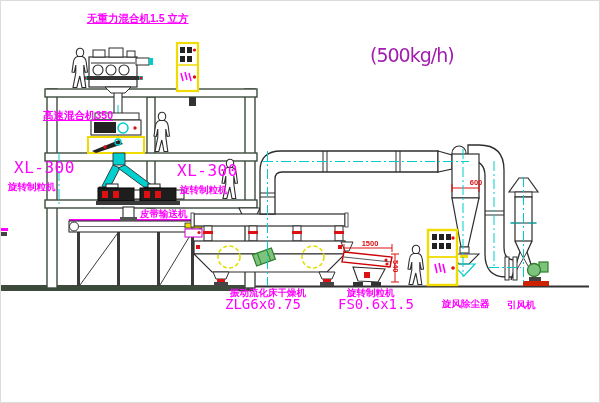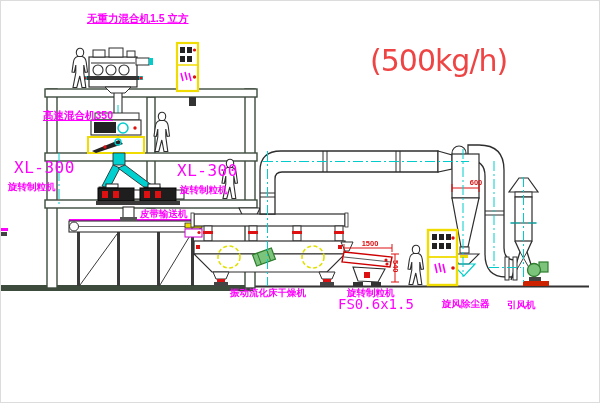--- a/index.html
+++ b/index.html
@@ -7,21 +7,21 @@
          box-sizing:border-box;overflow:hidden;font-family:"Liberation Sans",sans-serif;}
   .art{position:absolute;left:0;top:0;}
   .lbl{position:absolute;white-space:nowrap;color:#ff00ff;line-height:1;}
   .cn-sm{font-size:9.5px;font-weight:bold;letter-spacing:0px;text-align:right;}
   .cn-md{font-size:10.5px;font-weight:bold;text-decoration:underline;}
   .model{font-family:"DejaVu Sans Mono",monospace;font-size:14px;font-weight:normal;}
   .model-lg{font-family:"DejaVu Sans Mono",monospace;font-size:16px;letter-spacing:.5px;}
   .dim{color:#dd1111;font-size:7.5px;font-weight:bold;text-align:center;}
   .title-cn{position:absolute;left:282px;top:53px;color:#cc3c3c;font-size:13px;font-weight:bold;
             letter-spacing:-0.5px;line-height:1;}
-  .title-cap{position:absolute;left:369px;top:45px;color:#ef4444;font-size:30px;font-weight:normal;
+  .title-cap{position:absolute;left:369px;top:45px;color:#a21caf;font-size:19px;font-weight:normal;
              letter-spacing:-1px;line-height:1;font-family:"DejaVu Sans",sans-serif;}
   .rot90{transform:rotate(90deg);transform-origin:0 0;}
 </style>
 </head>
 <body>
 
 <div class="stage">
 
 <svg class="art" width="600" height="403" viewBox="0 0 600 403">
   <defs>
@@ -280,20 +280,21 @@
 <div class="lbl cn-md" style="left:42px;top:109px">高速混合机350</div>
 
 <div class="lbl model-lg" style="left:13px;top:159px">XL-300</div>
 <div class="lbl cn-sm" style="left:7px;top:181px">旋转制粒机</div>
 <div class="lbl model-lg" style="left:176px;top:162px">XL-300</div>
 <div class="lbl cn-sm" style="left:179px;top:184px">旋转制粒机</div>
 
 <div class="lbl cn-sm" style="left:139px;top:208px">皮带输送机</div>
 
 <div class="lbl cn-sm" style="left:229px;top:287px">振动流化床干燥机</div>
+<div class="lbl model" style="left:224px;top:296px">ZLG6x0.75</div>
 
 <div class="lbl cn-sm" style="left:346px;top:287px">旋转制粒机</div>
 <div class="lbl model" style="left:337px;top:296px">FS0.6x1.5</div>
 
 <div class="lbl cn-sm" style="left:441px;top:298px">旋风除尘器</div>
 <div class="lbl cn-sm" style="left:506px;top:299px">引风机</div>
 
 <div class="lbl dim" style="left:450px;top:178px;width:50px">600</div>
 <div class="lbl dim" style="left:351px;top:239px;width:36px">1500</div>
 <div class="lbl dim rot90" style="left:398px;top:259px">540</div>

